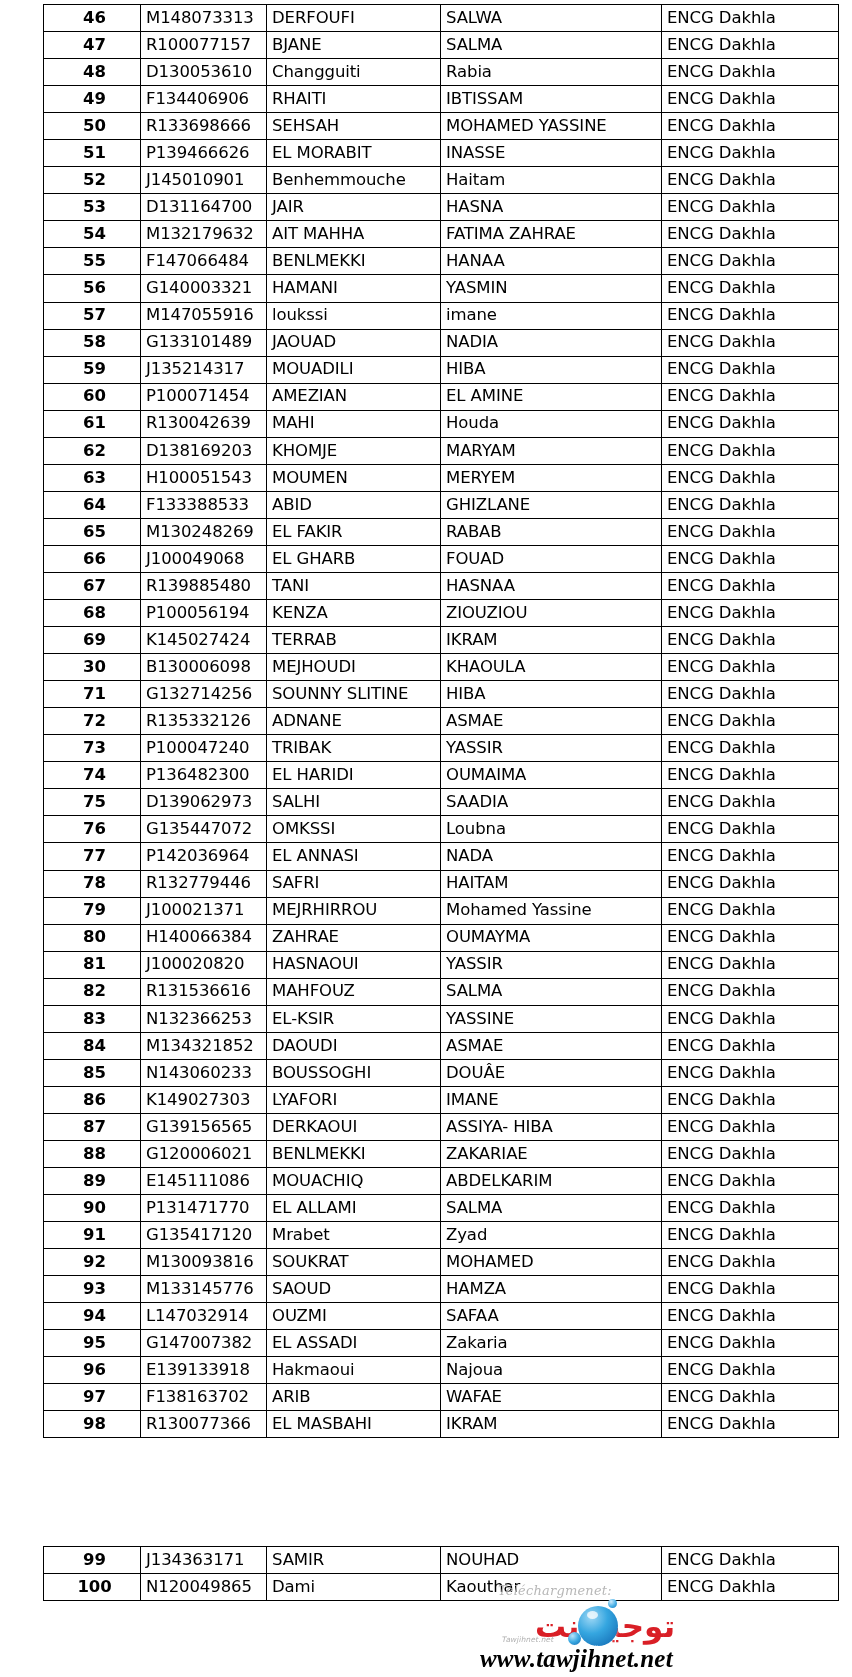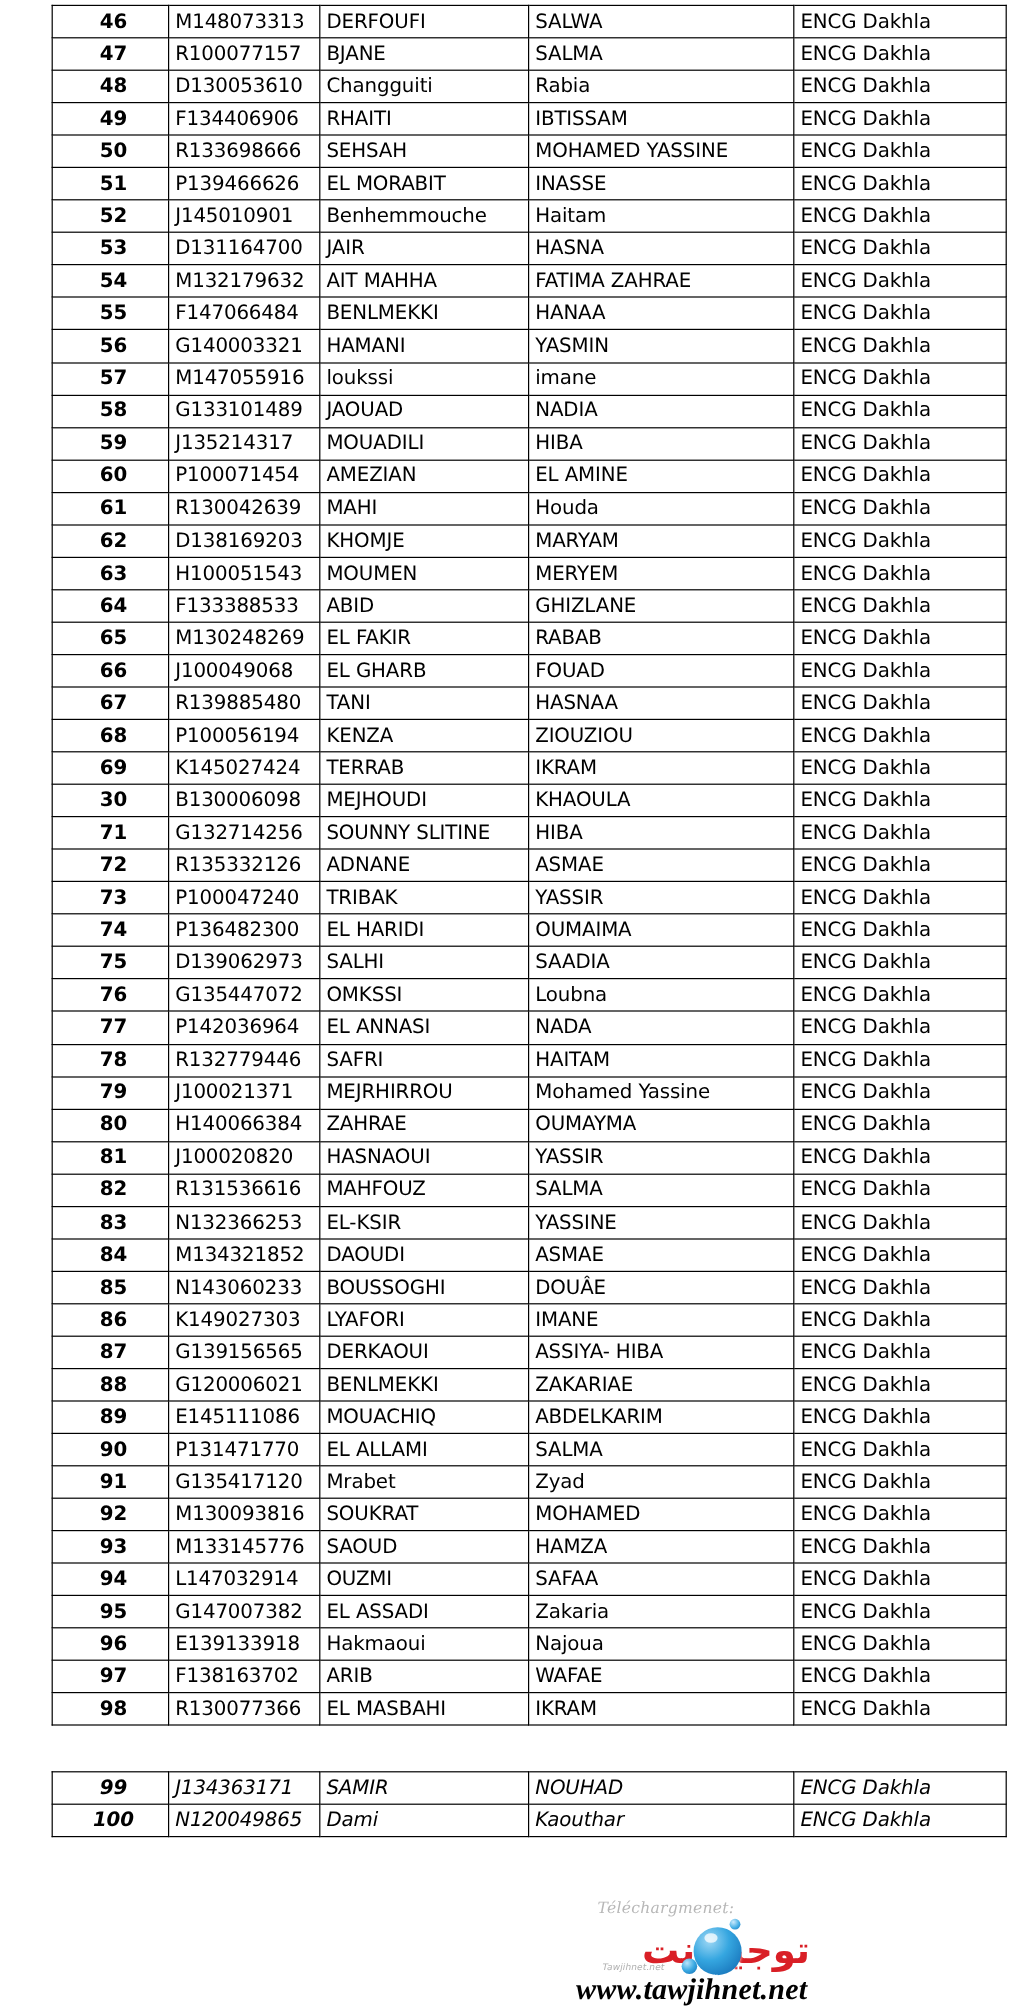--- a/index.html
+++ b/index.html
@@ -25,21 +25,21 @@
 
   .table-block {
     position: absolute;
     left: 43px;
     width: 767px;
     border-collapse: collapse;
     table-layout: fixed;
   }
 
   #block-main { top: 4px; }
-  #block-tail { top: 1476px; font-style: italic; }
+  #block-tail { top: 1546px; }
 
   .table-block tr {
     height: 27.05px;
   }
 
   .table-block td {
     border: 1.6px solid #000000;
     padding: 0 0 0 5px;
     font-size: 16.5px;
     line-height: 1;

